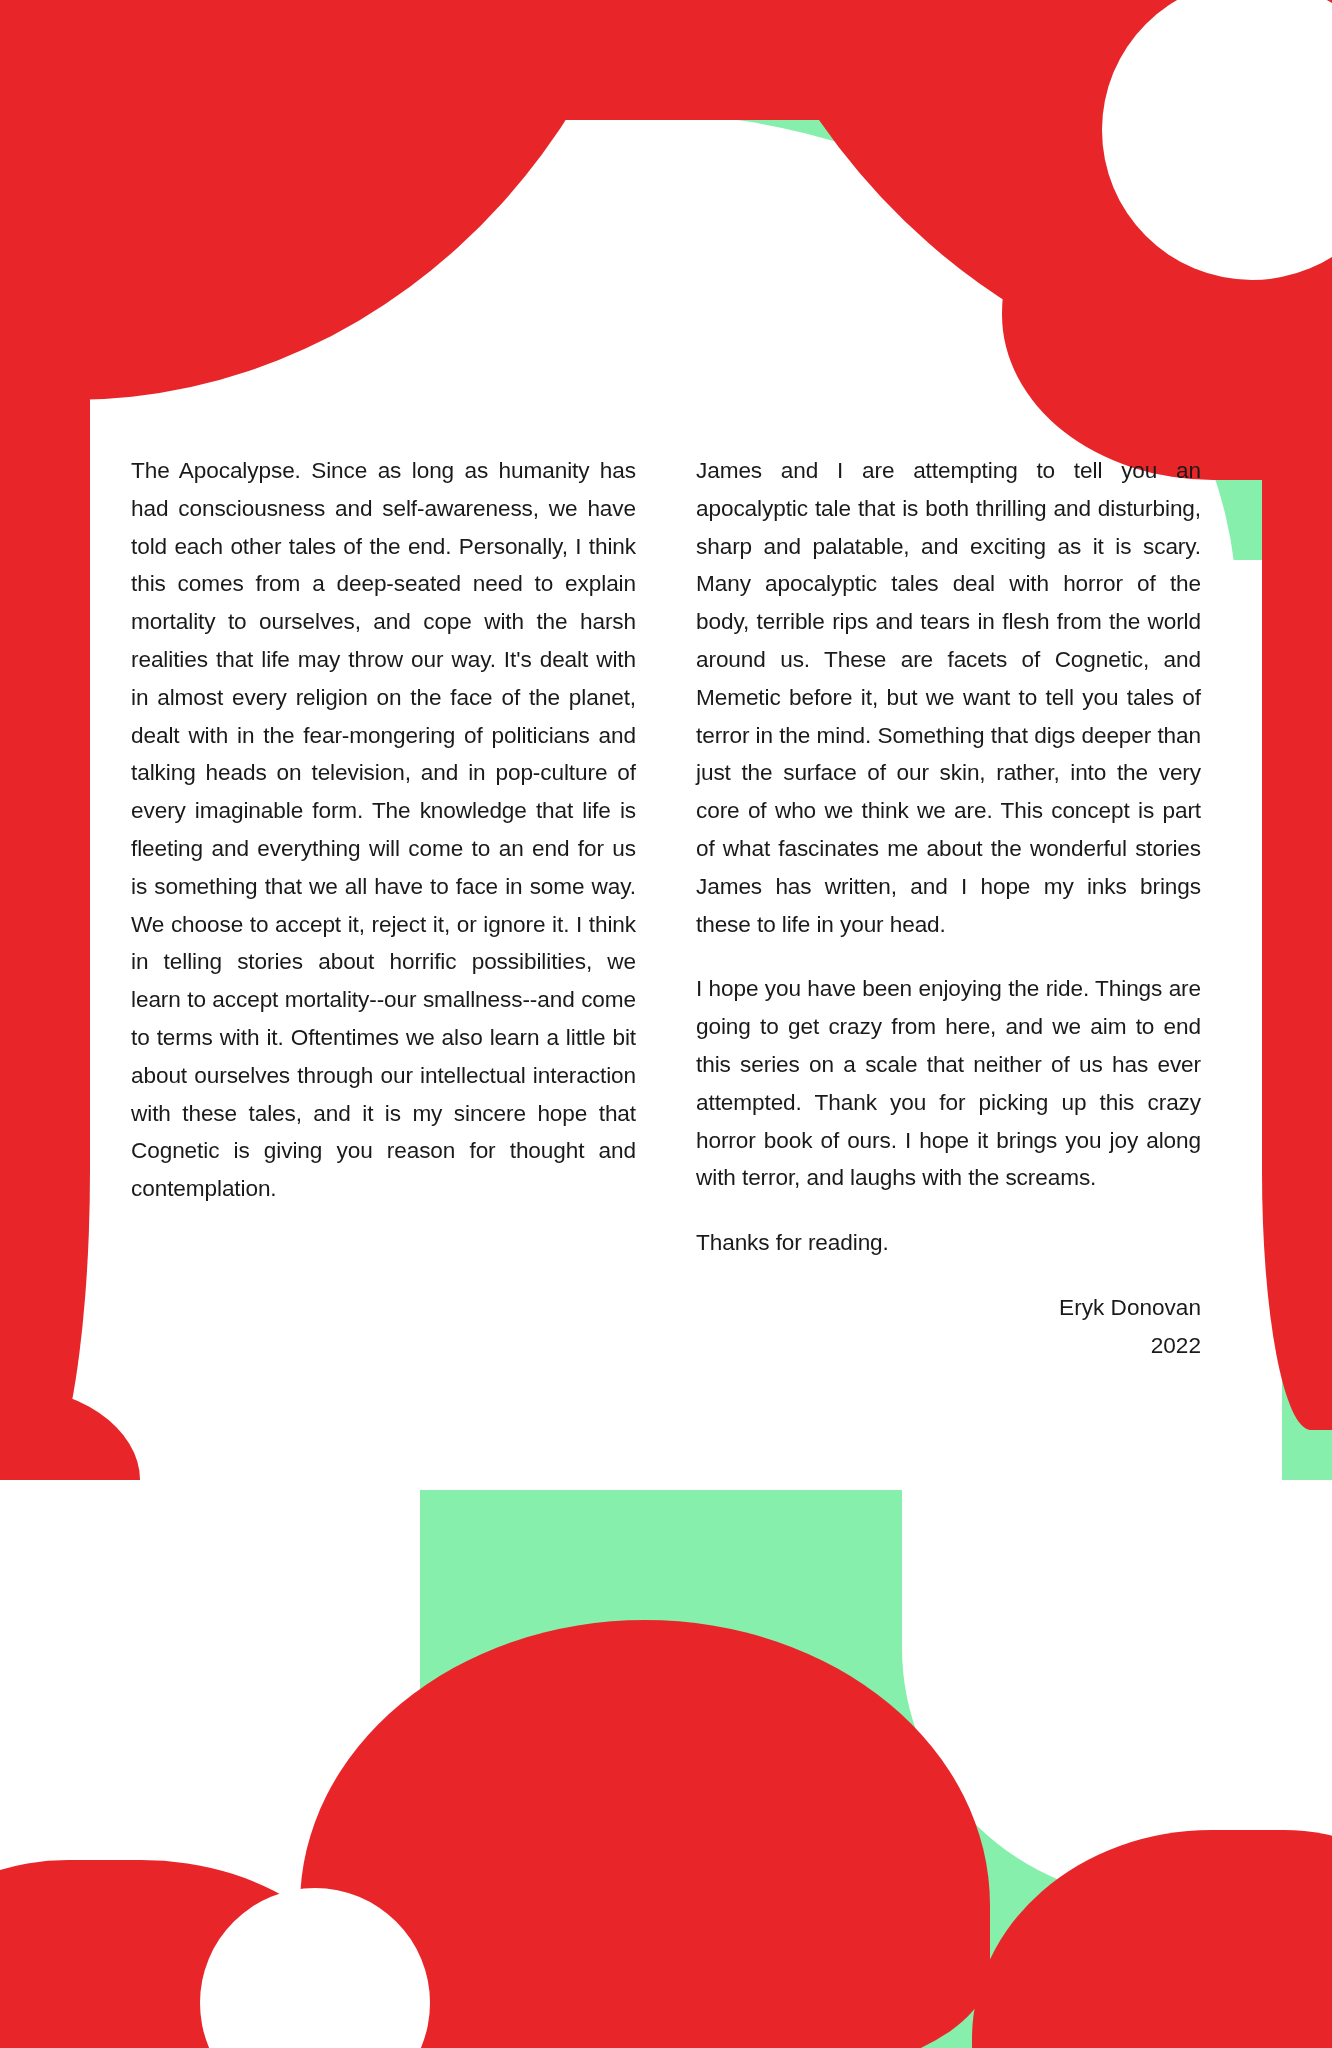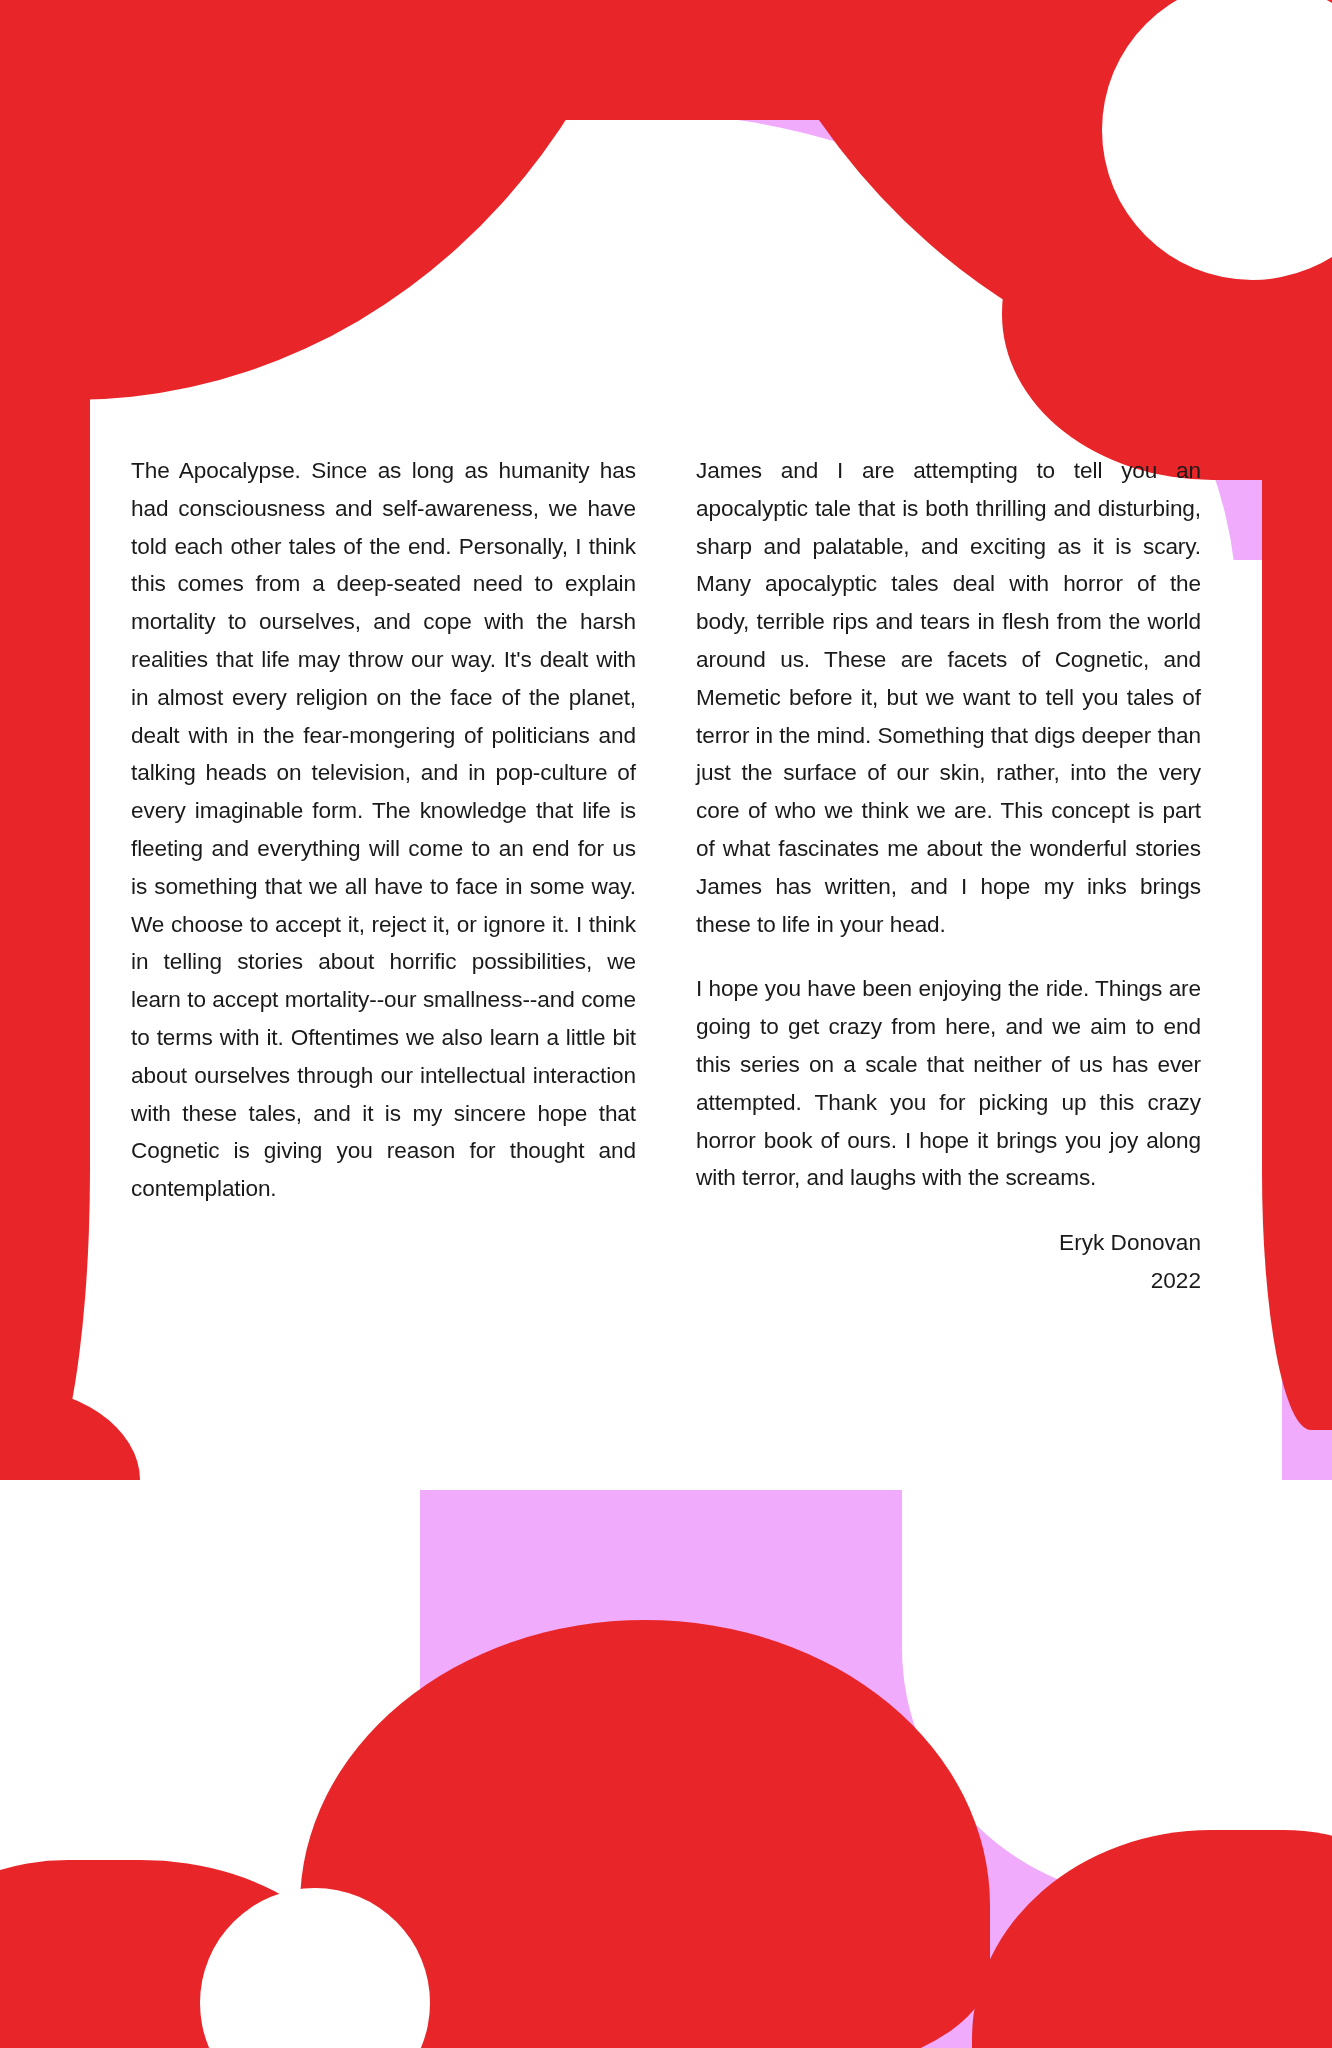--- a/index.html
+++ b/index.html
@@ -5,21 +5,21 @@
   html, body {
     margin: 0;
     padding: 0;
     background: #ffffff;
   }
   .page {
     position: relative;
     width: 1332px;
     height: 2048px;
     overflow: hidden;
-    background: #f0abfc;
+    background: #86efac;
     font-family: "Liberation Sans", sans-serif;
   }
 
   
   .shape {
     position: absolute;
     pointer-events: none;
   }
   .white-bottom-left-nub {
     position: absolute;
@@ -237,20 +237,21 @@
 
       <div class="col">
         <p class="body"><span>The Apocalypse. Since as long as humanity has had consciousness and self-awareness, we have told each other tales of the end. Personally, I think this comes from a deep-seated need to explain mortality to ourselves, and cope with the harsh realities that life may throw our way. It's dealt with in almost every religion on the face of the planet, dealt with in the fear-mongering of politicians and talking heads on television, and in pop-culture of every imaginable form. The knowledge that life is fleeting and everything will come to an end for us is something that we all have to face in some way. We choose to accept it, reject it, or ignore it. I think in telling stories about horrific possibilities, we learn to accept mortality--our smallness--and come to terms with it. Oftentimes we also learn a little bit about ourselves through our intellectual interaction with these tales, and it is my sincere hope that </span><span class="ital">Cognetic</span><span> is giving you reason for thought and contemplation.</span></p>
       </div>
 
       <div class="col">
         <p class="body"><span>James and I are attempting to tell you an apocalyptic tale that is both thrilling and disturbing, sharp and palatable, and exciting as it is scary. Many apocalyptic tales deal with horror of the body, terrible rips and tears in flesh from the world around us. These are facets of </span><span class="ital">Cognetic</span><span>, and </span><span class="ital">Memetic</span><span> before it, but we want to tell you tales of terror in the mind. Something that digs deeper than just the surface of our skin, rather, into the very core of who we think we are. This concept is part of what fascinates me about the wonderful stories James has written, and I hope my inks brings these to life in your head.</span></p>
 
         <p class="body">I hope you have been enjoying the ride. Things are going to get crazy from here, and we aim to end this series on a scale that neither of us has ever attempted. Thank you for picking up this crazy horror book of ours. I hope it brings you joy along with terror, and laughs with the screams.</p>
 
+        <p class="body left-align">Thanks for reading.</p>
 
         <div class="signature">
           <div>Eryk Donovan</div>
           <div>2022</div>
         </div>
       </div>
 
     </div>
   </div>
 </div>

